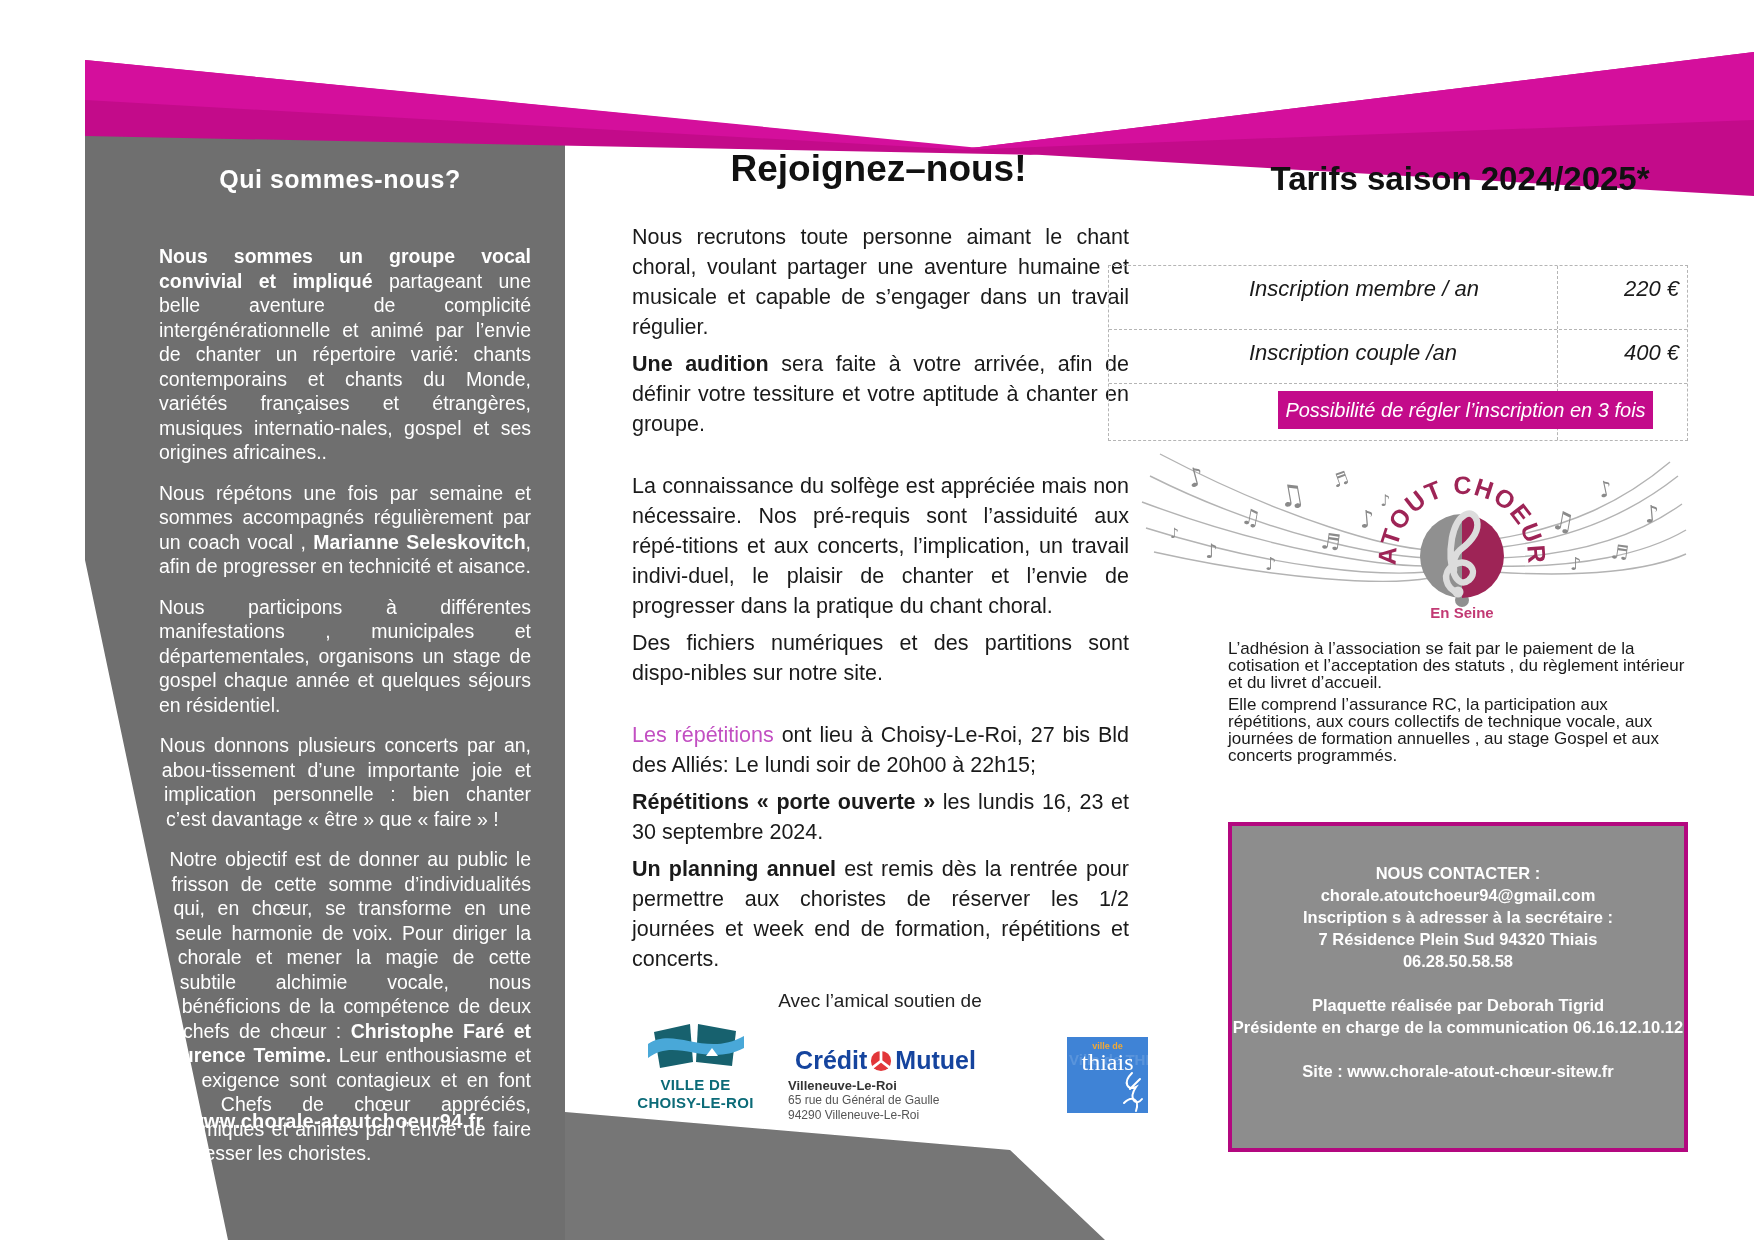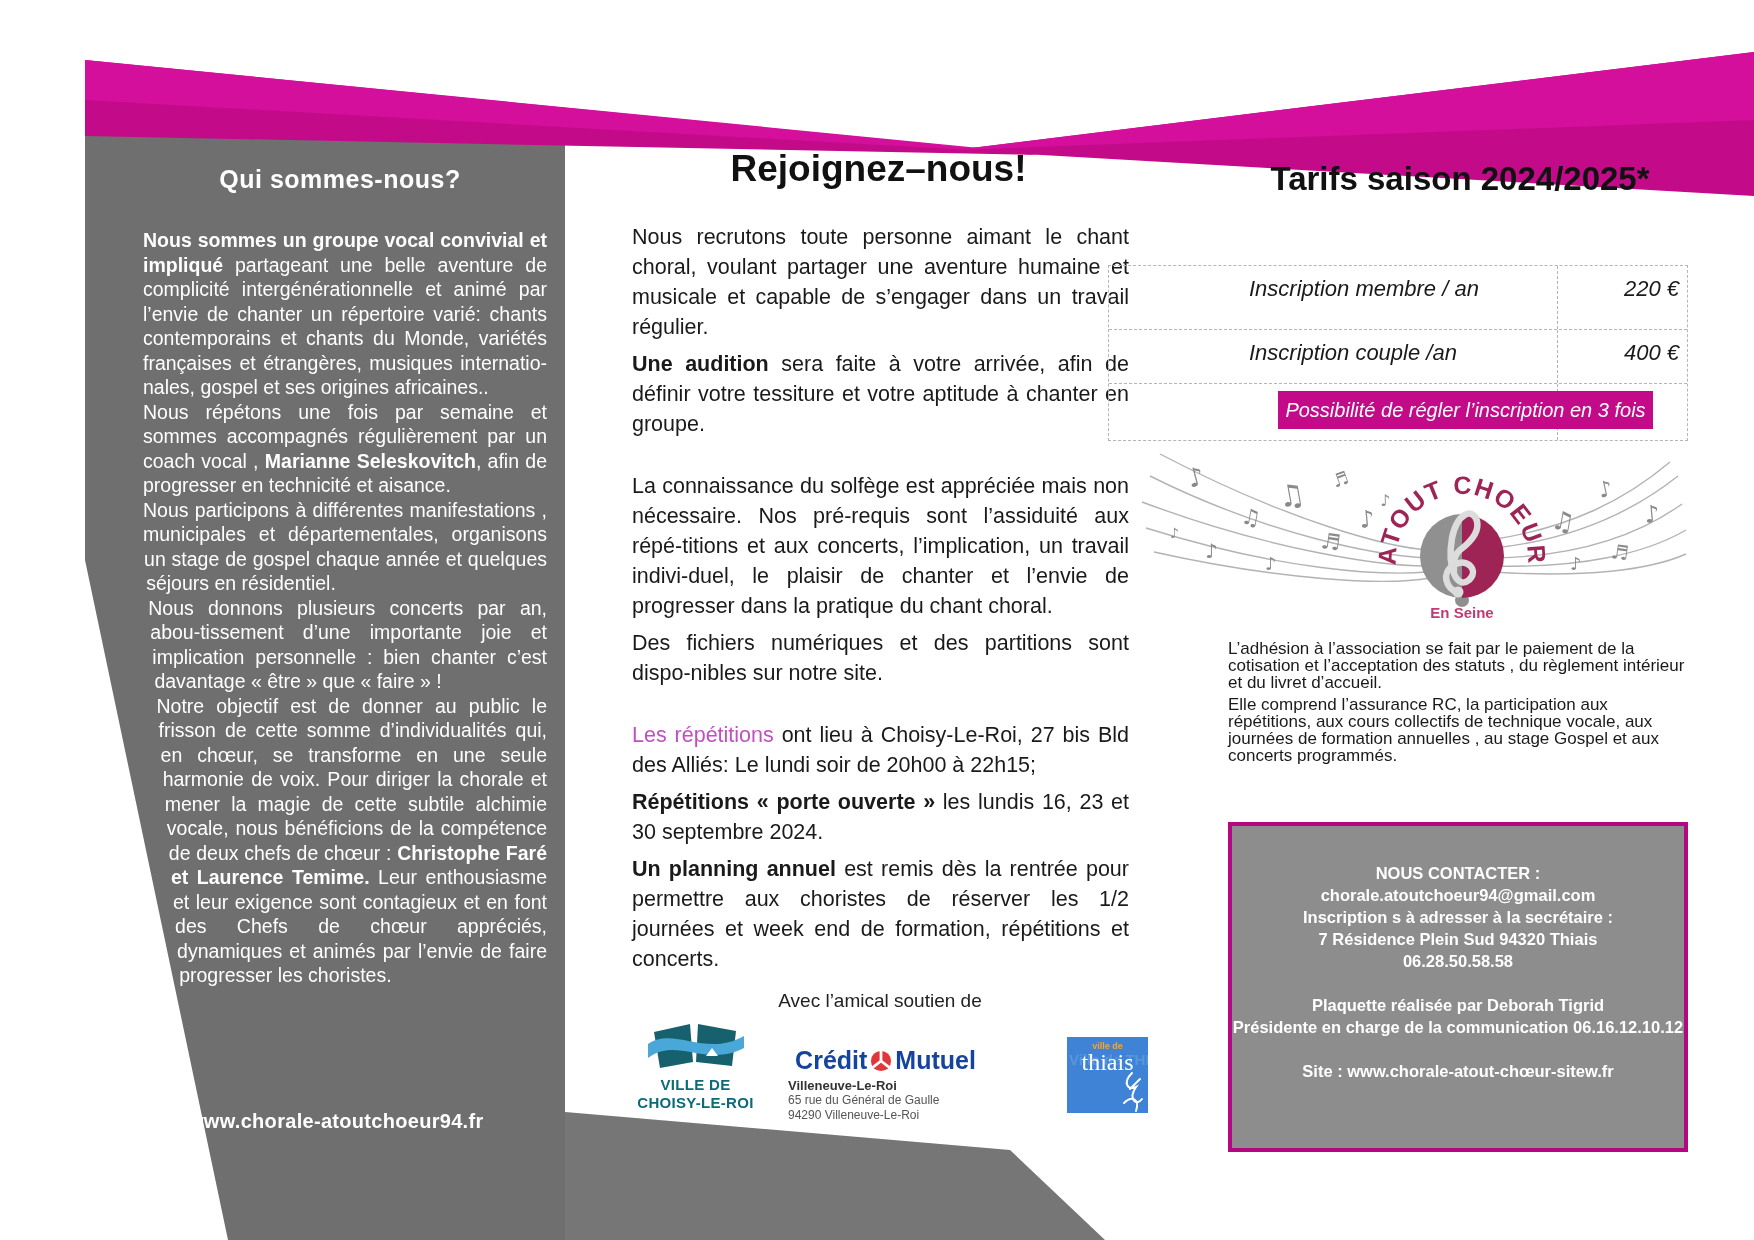--- a/index.html
+++ b/index.html
@@ -18,21 +18,21 @@
   .wedge-right-hi{background:#d40f9c;clip-path:polygon(955px 150px,1754px 52px,1754px 120px);}
 
   .b{font-weight:700;}
   .c-magenta{color:#c24fc2;}
 
   
   .left-title{position:absolute;left:120px;top:165px;width:440px;text-align:center;
     font-size:25px;font-weight:800;color:#fff;letter-spacing:.5px;}
   .left-body{position:absolute;left:143px;top:228px;width:404px;color:#fff;
     font-size:19.5px;line-height:24.5px;text-align:justify;}
-  .left-body p{margin:0;}
+  .left-body p{margin:16px;}
   .left-cut{float:left;width:40px;height:805px;
     shape-outside:polygon(0px 330px,40px 805px,0px 805px);}
 
   
   .mid-title{position:absolute;left:630px;top:148px;width:497px;text-align:center;
     font-size:37px;font-weight:800;color:#111;}
   .mid-body{position:absolute;left:632px;top:222px;width:497px;
     font-size:21.5px;line-height:30px;color:#1a1a1a;text-align:justify;}
   .mid-body p{margin:0 0 7px 0;}
   .mid-body p.gap-top{margin-top:32px;}

